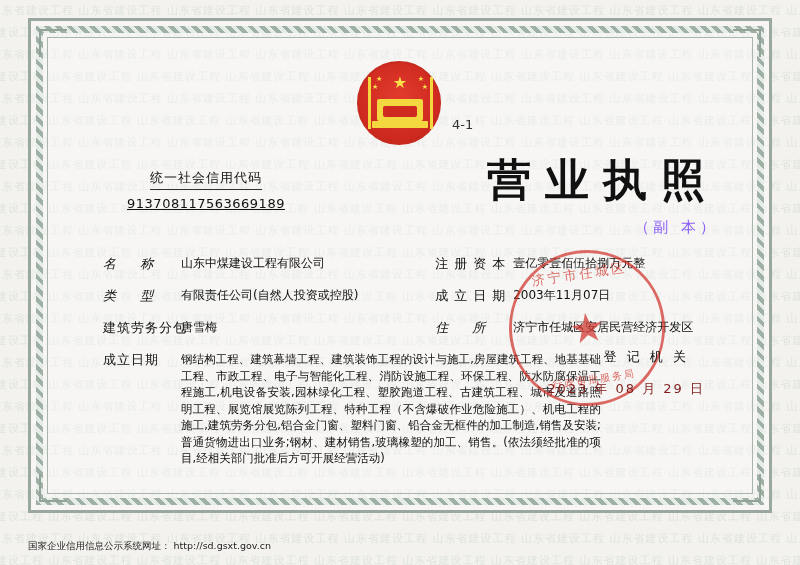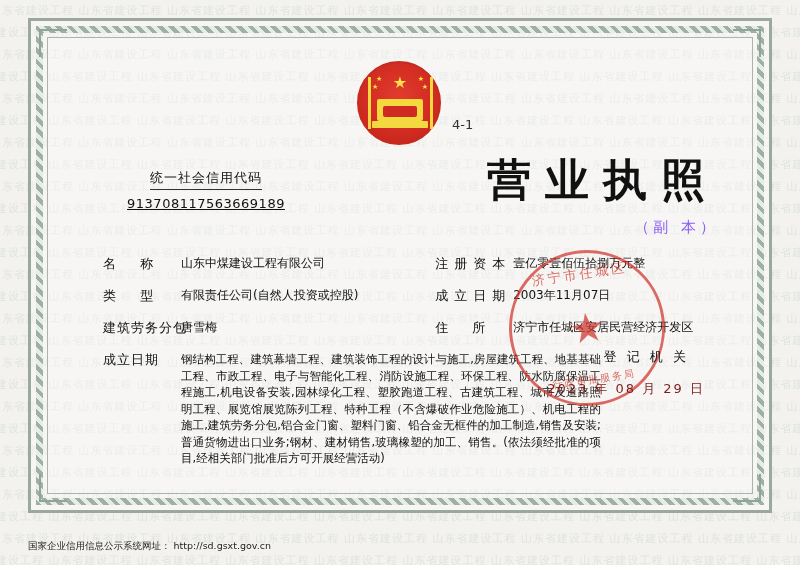--- a/index.html
+++ b/index.html
@@ -282,20 +282,21 @@
   .flabel {
     width: 78px;
     flex: 0 0 78px;
     font-size: 13px;
     color: #111;
     letter-spacing: 6px;
     white-space: nowrap;
   }
   .flabel.wide {
     letter-spacing: 10px;
+    font-style: italic;
   }
   .fvalue {
     font-size: 12px;
     color: #111;
     line-height: 17px;
   }
   .scope-row {
     display: flex;
     margin-top: 2px;
   }

